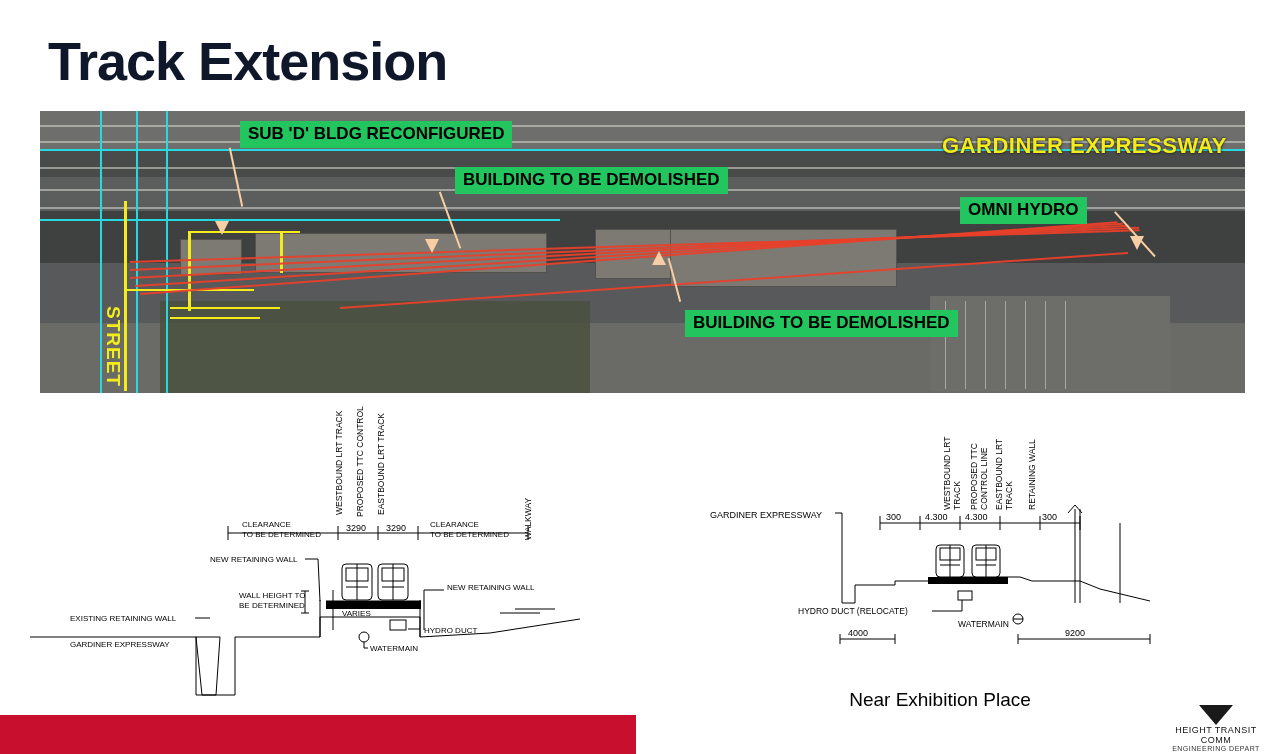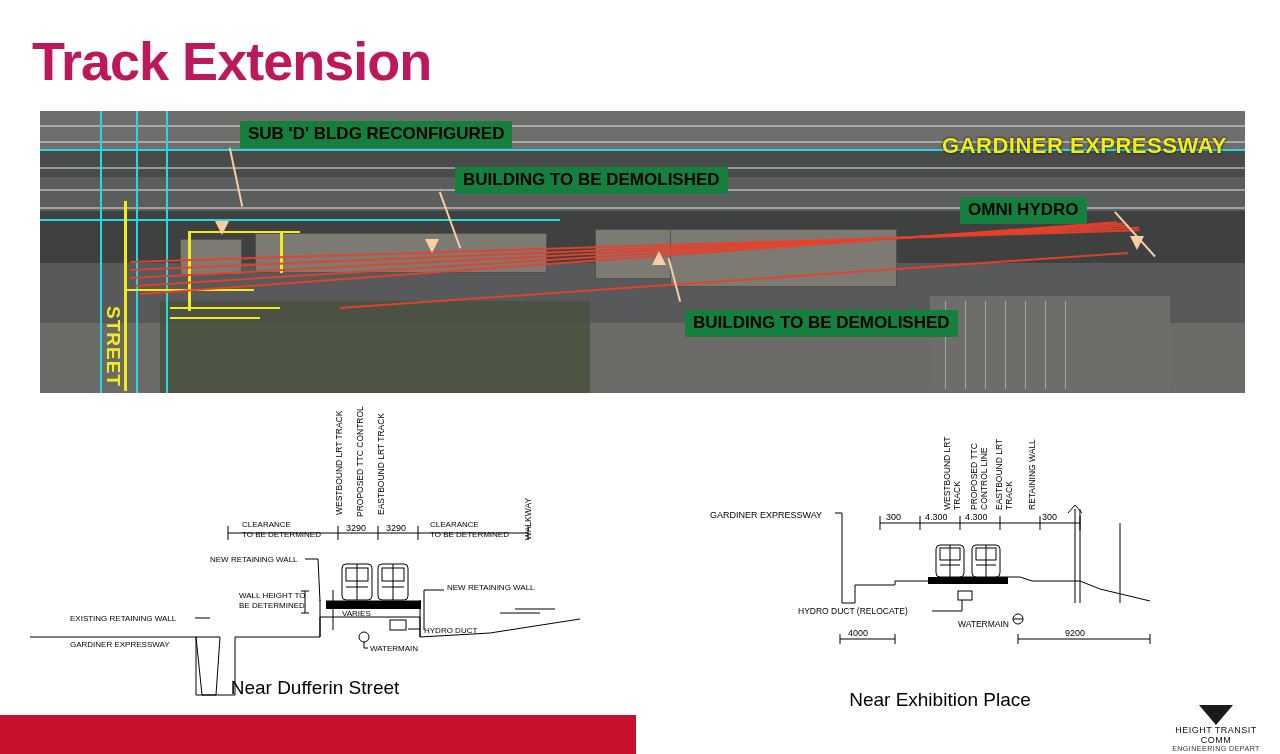--- a/index.html
+++ b/index.html
@@ -11,26 +11,26 @@
     width: 1280px;
     height: 754px;
     position: relative;
     overflow: hidden;
     font-family: "Liberation Sans", sans-serif;
   }
 
   
   .slide-title {
     position: absolute;
-    left: 32px;
+    left: 48px;
     top: 34px;
     font-size: 54px;
     font-weight: bold;
     letter-spacing: -1px;
-    color: #be185d;
+    color: #0f172a;
     line-height: 1;
   }
 
   
   .aerial {
     position: absolute;
     left: 40px;
     top: 111px;
     width: 1205px;
     height: 282px;
@@ -129,21 +129,21 @@
     top: 22px;
     color: #f3ec1a;
     font-size: 22px;
     font-weight: bold;
     letter-spacing: .5px;
     text-shadow: 0 0 3px #000;
   }
 
   .callout {
     position: absolute;
-    background: #15803d;
+    background: #22c55e;
     color: #000;
     font-size: 17px;
     font-weight: bold;
     padding: 3px 8px 4px 8px;
     white-space: nowrap;
     line-height: 1.15;
   }
   .c1 { left: 200px; top: 10px; }
   .c2 { left: 415px; top: 56px; }
   .c3 { left: 645px; top: 199px; }
@@ -352,21 +352,20 @@
 
       <circle cx="344" cy="232" r="5"></circle>
       <text x="350" y="246" font-size="8" fill="#000" stroke="none">WATERMAIN</text>
       <line x1="344" y1="237" x2="344" y2="243"></line>
       <line x1="344" y1="243" x2="348" y2="243"></line>
 
       <line x1="480" y1="208" x2="520" y2="208"></line>
       <line x1="495" y1="204" x2="535" y2="204"></line>
     </g>
   </svg>
-  <div class="section-caption" style="top:272px;">Near Dufferin Street</div>
 </div>
 
 <div class="section section-right">
   <svg width="520" height="300" viewBox="0 0 520 300">
     <g stroke="#000" fill="none" stroke-width="1" font-family="Liberation Sans, sans-serif">
 
       <text transform="translate(270,105) rotate(-90)" font-size="8.5" fill="#000" stroke="none">WESTBOUND LRT</text>
       <text transform="translate(280,105) rotate(-90)" font-size="8.5" fill="#000" stroke="none">TRACK</text>
       <text transform="translate(297,105) rotate(-90)" font-size="8.5" fill="#000" stroke="none">PROPOSED TTC</text>
       <text transform="translate(307,105) rotate(-90)" font-size="8.5" fill="#000" stroke="none">CONTROL LINE</text>

